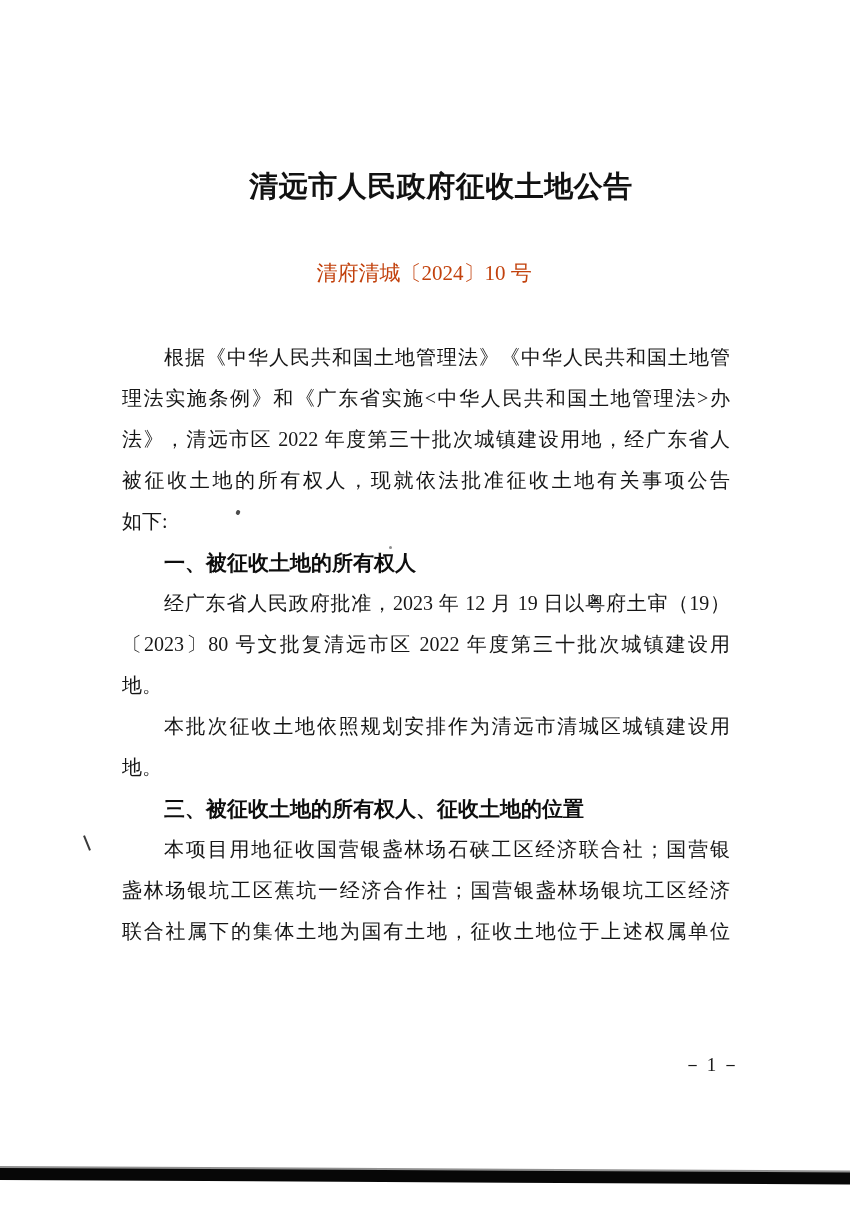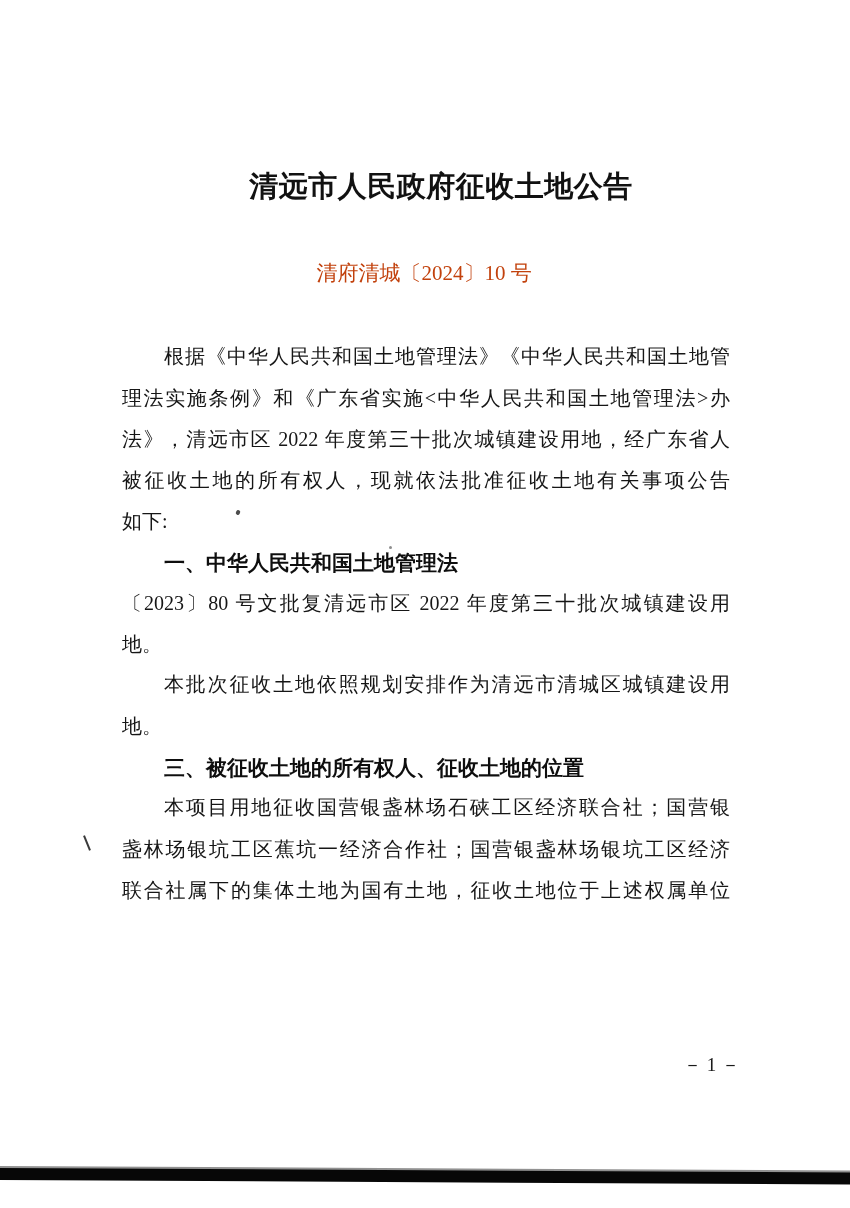--- a/index.html
+++ b/index.html
@@ -52,21 +52,20 @@
     font-size: 20px;
     overflow: hidden;
     color: #161616;
   }
   .line.j {
     text-align: justify;
     text-align-last: justify;
   }
   .line.ind {
     text-indent: 42px;
-    font-family: Liberation Mono, monospace;
   }
   .line.h {
     font-family: "Liberation Sans", sans-serif;
     font-weight: 700;
     font-size: 21px;
     color: #0e0e0e;
   }
   .page-number {
     position: absolute;
     top: 1053px;
@@ -124,21 +123,22 @@
   <div class="doc-title">清远市人民政府征收土地公告</div>
 
   <div class="doc-number">清府清城〔2024〕10 号</div>
 
   <div class="textblock">
     <div class="line j ind">根据《中华人民共和国土地管理法》《中华人民共和国土地管</div>
     <div class="line j">理法实施条例》和《广东省实施&lt;中华人民共和国土地管理法&gt;办</div>
     <div class="line j">法》，清远市区 2022 年度第三十批次城镇建设用地，经广东省人</div>
     <div class="line j">被征收土地的所有权人，现就依法批准征收土地有关事项公告</div>
     <div class="line">如下:</div>
-    <div class="line h ind">一、中华人民共和国土地管理法</div>
+    <div class="line h ind">一、被征收土地的所有权人</div>
+    <div class="line j ind">经广东省人民政府批准，2023 年 12 月 19 日以粤府土审（19）</div>
     <div class="line j">〔2023〕80 号文批复清远市区 2022 年度第三十批次城镇建设用</div>
     <div class="line">地。</div>
     <div class="line j ind">本批次征收土地依照规划安排作为清远市清城区城镇建设用</div>
     <div class="line">地。</div>
     <div class="line h ind">三、被征收土地的所有权人、征收土地的位置</div>
     <div class="line j ind">本项目用地征收国营银盏林场石硖工区经济联合社；国营银</div>
     <div class="line j">盏林场银坑工区蕉坑一经济合作社；国营银盏林场银坑工区经济</div>
     <div class="line j">联合社属下的集体土地为国有土地，征收土地位于上述权属单位</div>
   </div>
 

